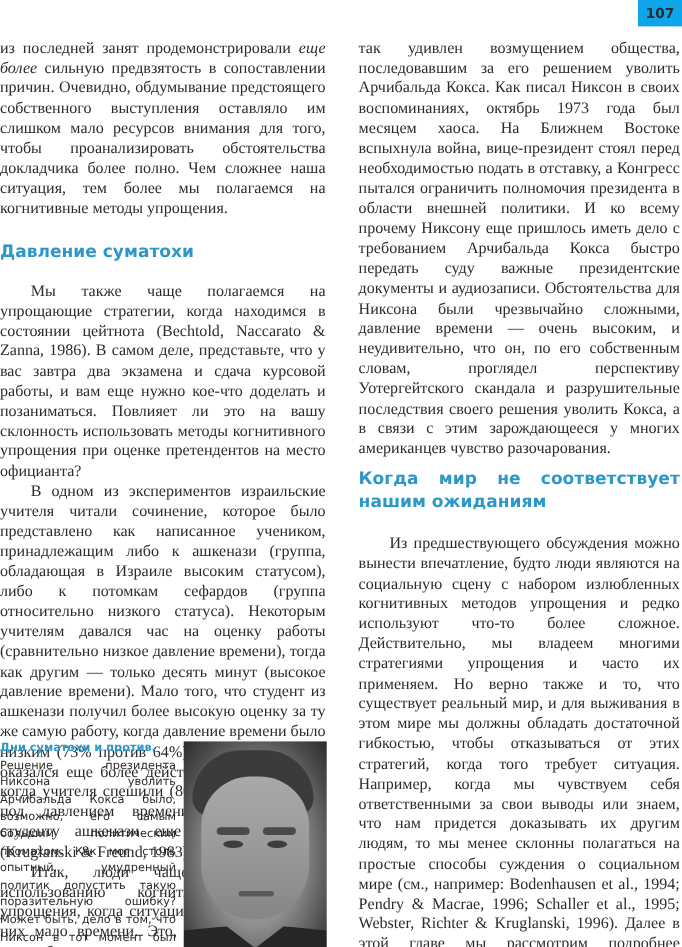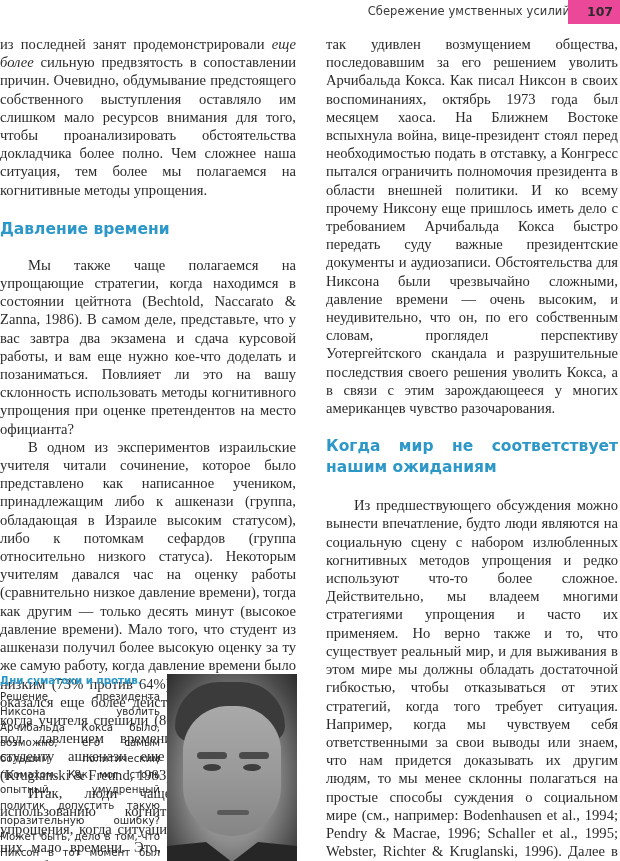--- a/index.html
+++ b/index.html
@@ -1,49 +1,48 @@
 <!DOCTYPE html>
 <html><head>
 <meta charset="utf-8">
 <style>
   html, body { margin: 0; padding: 0; background: #ffffff; }
   body { width: 620px; height: 861px; position: relative; overflow: hidden; color: #2a2a2a; }
   .header { position: absolute; top: 0; left: 0; width: 620px; height: 24px; }
   .header-title { position: absolute; right: 50px; top: 4px; font-family: "DejaVu Sans", sans-serif; font-size: 11.5px; color: #3a3a3a; letter-spacing: 0.1px; }
-  .page-num { position: absolute; right: 0; top: 0; width: 40px; height: 24px; background: #ec4899; font-family: "DejaVu Sans", sans-serif; font-weight: bold; font-size: 12.5px; color: #2a2a2a; text-align: center; line-height: 24px; padding-left: 12px; }
+  .page-num { position: absolute; right: 0; top: 0; width: 40px; height: 24px; background: #0ea5e9; font-family: "DejaVu Sans", sans-serif; font-weight: bold; font-size: 12.5px; color: #2a2a2a; text-align: center; line-height: 24px; }
   .col { position: absolute; font-family: "Liberation Serif", serif; font-size: 14.6px; line-height: 18.2px; text-align: justify; color: #2b2b2b; }
   .col-left { left: 0; top: 35px; width: 296px; }
   .col-right { left: 326px; top: 35px; width: 292px; }
   .col p { margin: 0; hyphens: auto; }
   .indent { text-indent: 28px; }
   .h2 { font-family: "DejaVu Sans", sans-serif; font-weight: bold; color: #2d98c8; font-size: 15.5px; line-height: 21px; margin: 0; }
   .h2.left { margin-top: 20px; margin-bottom: 16px; }
-  .h2.right { margin-top: 19px; margin-bottom: 18px; }
+  .h2.right { margin-top: 8px; margin-bottom: 18px; }
   .caption { position: absolute; left: 0; top: 673px; width: 160px; font-family: "DejaVu Sans", sans-serif; font-size: 10.3px; line-height: 15.6px; color: #2a2a2a; text-align: justify; }
   .caption-title { color: #2d98c8; font-weight: bold; display: block; text-align: left; }
   .photo { position: absolute; left: 167px; top: 674px; width: 130px; height: 187px; background: radial-gradient(ellipse at 50% 55%, #bdbdbd 0%, #8e8e8e 45%, #4a4a4a 80%, #2c2c2c 100%); overflow: hidden; }
   .photo .hair { position: absolute; left: 8px; top: 8px; width: 110px; height: 60px; border-radius: 55px 55px 20px 20px; background: #3b3b3b; }
   .photo .face { position: absolute; left: 16px; top: 32px; width: 98px; height: 130px; border-radius: 46px 46px 50px 50px; background: linear-gradient(180deg, #a9a9a9 0%, #9a9a9a 50%, #858585 100%); }
   .photo .brow { position: absolute; top: 78px; width: 30px; height: 7px; background: #4a4a4a; border-radius: 4px; }
   .photo .eye { position: absolute; top: 90px; width: 18px; height: 7px; background: #3d3d3d; border-radius: 50%; }
   .photo .mouth { position: absolute; left: 50px; top: 136px; width: 32px; height: 5px; background: #5a5a5a; border-radius: 3px; }
   .photo .collar { position: absolute; left: 30px; top: 160px; width: 80px; height: 30px; background: #e8e8e8; clip-path: polygon(0 40%, 50% 100%, 100% 40%, 100% 100%, 0 100%); }
   .photo .suit { position: absolute; left: 0; top: 168px; width: 130px; height: 20px; background: #262626; clip-path: polygon(0 20%, 30% 0, 50% 100%, 70% 0, 100% 20%, 100% 100%, 0 100%); }
 </style>
 </head>
 <body>
 
 <div class="header">
-  <span class="header-title">Сбережение умственных усилий</span>
   <span class="page-num">107</span>
 </div>
 
 <div class="col col-left">
   <p><span>из последней занят продемонстрировали </span><i>еще более</i><span> сильную предвзятость в сопоставлении причин. Очевидно, обдумывание предстоящего собственного выступления оставляло им слишком мало ресурсов внимания для того, чтобы проанализировать обстоятельства докладчика более полно. Чем сложнее наша ситуация, тем более мы полагаемся на когнитивные методы упрощения.</span></p>
-  <h2 class="h2 left">Давление времени</h2>
+  <h2 class="h2 left">Давление суматохи</h2>
   <p class="indent">Мы также чаще полагаемся на упрощающие стратегии, когда находимся в состоянии цейтнота (Bechtold, Naccarato &amp; Zanna, 1986). В самом деле, представьте, что у вас завтра два экзамена и сдача курсовой работы, и вам еще нужно кое-что доделать и позаниматься. Повлияет ли это на вашу склонность использовать методы когнитивного упрощения при оценке претендентов на место официанта?</p>
   <p class="indent">В одном из экспериментов израильские учителя читали сочинение, которое было представлено как написанное учеником, принадлежащим либо к ашкенази (группа, обладающая в Израиле высоким статусом), либо к потомкам сефардов (группа относительно низкого статуса). Некоторым учителям давался час на оценку работы (сравнительно низкое давление времени), тогда как другим — только десять минут (высокое давление времени). Мало того, что студент из ашкенази получил более высокую оценку за ту же самую работу, когда давление времени было низким (73% против 64%), но этот стереотип оказался еще более действенным в условиях, когда учителя спешили (80% против 64%), — под давлением времени учителя давали студенту ашкенази еще большую «фору» (Kruglanski &amp; Freund, 1983).</p>
   <p class="indent">Итак, люди чаще склоняются к использованию когнитивных стратегий упрощения, когда ситуация сложная и когда у них мало времени. Это, возможно, поможет нам объяснить, почему Никсон, политик с большим стажем и опытом, был</p>
 </div>
 
 <div class="caption">
   <span class="caption-title">Дни суматохи и против.</span>
   <span>Решение президента Никсона уволить Арчибальда Кокса было, возможно, его самым большим политическим промахом. Как мог столь опытный, умудренный политик допустить такую поразительную ошибку? Может быть, дело в том, что Никсон в тот момент был занят надвигающейся отставкой своего вице-президента, войной на Ближнем Востоке и другими важными, требующими срочного решения проблемами.</span>
 </div>
 

